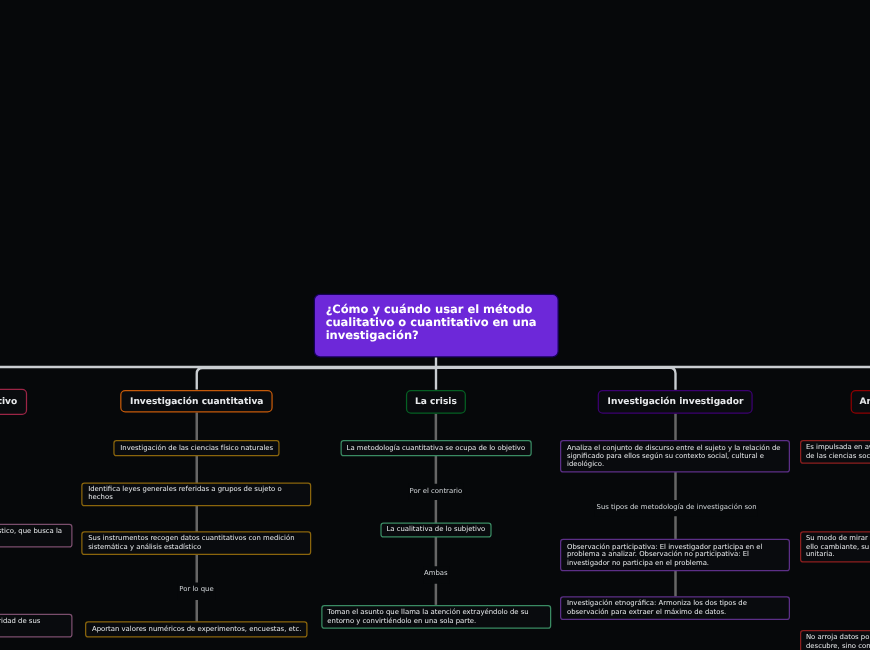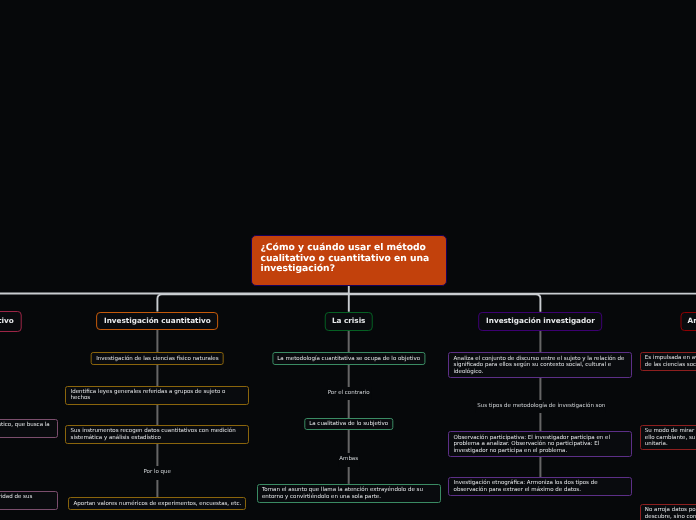--- a/index.html
+++ b/index.html
@@ -7,21 +7,21 @@
        font-family:"DejaVu Sans",sans-serif;
        -webkit-font-smoothing:antialiased;
        text-rendering:geometricPrecision;}
   *{-webkit-font-smoothing:antialiased;}
   #stage{position:relative;width:696px;height:520px;overflow:hidden;}
 
   .node{position:absolute;box-sizing:border-box;background:#090b0e;
         border-style:solid;border-width:1px;border-radius:3px;color:#e8eaec;}
 
   .root{left:251px;top:234.5px;width:196px;height:51.5px;
-        background:#c2410c;border:1px solid #16005a;border-radius:5px;
+        background:#6d28d9;border:1px solid #16005a;border-radius:5px;
         color:#ffffff;font-weight:bold;font-size:9.2px;line-height:10.55px;
         padding:7.5px 0 0 8.5px;}
 
   .branch{font-weight:bold;font-size:7.25px;line-height:8px;text-align:center;
           border-width:1.3px;border-radius:4px;white-space:nowrap;
           padding:0 6.5px;transform:translateX(-50%);
           display:flex;align-items:center;justify-content:center;}
 
   .leaf{font-size:5.5px;line-height:6.6px;text-align:left;
         border-width:1px;border-radius:2.5px;
@@ -45,21 +45,21 @@
       <path d="M348.8 293.65 H727 Q731.6 293.65 731.6 298.25 V311.7" fill="none" stroke="#c9cdd1" stroke-width="1.9" stroke-linecap="butt"></path>
       <path d="M-34.1 331.7 V490.7" fill="none" stroke="#666666" stroke-width="2" stroke-linecap="butt"></path>
       <path d="M157.4 330 V497.4" fill="none" stroke="#666666" stroke-width="2" stroke-linecap="butt"></path>
       <path d="M348.7 331 V483.9" fill="none" stroke="#666666" stroke-width="2" stroke-linecap="butt"></path>
       <path d="M540.4 330.8 V477.1" fill="none" stroke="#666666" stroke-width="2" stroke-linecap="butt"></path>
       <path d="M731.6 330.7 V503.7" fill="none" stroke="#666666" stroke-width="2" stroke-linecap="butt"></path>
     </svg>
     <div class="node branch" style="left: -34.1px; top: 311.2px; height: 20.5px; border-color: rgb(156, 37, 70); width: 110.6px; box-sizing: border-box; justify-content: flex-end;">Lo objetivo y subjetivo</div>
     <div class="node leaf" style="left: -34.1px; top: 418.6px; border-color: rgb(123, 78, 109); width: 184px;">Parte de un paradigma interpretativo y holístico, que busca la totalidad de sus partes</div>
     <div class="node leaf" style="left: -34.1px; top: 490.7px; border-color: rgb(123, 78, 109); width: 184px;">Estudia la realidad social desde la particularidad de sus protagonistas</div>
-    <div class="node branch" style="left: 157.4px; top: 311.5px; height: 18.5px; border-color: rgb(197, 90, 10);">Investigación cuantitativo</div>
+    <div class="node branch" style="left: 157.4px; top: 311.5px; height: 18.5px; border-color: rgb(197, 90, 10);">Investigación cuantitativa</div>
     <div class="node leaf" style="left: 157.4px; top: 352.2px; border-color: rgb(138, 101, 12);">Investigación de las ciencias físico naturales</div>
     <div class="node leaf" style="left: 157.4px; top: 385.5px; border-color: rgb(138, 101, 12); width: 184px;">Identifica leyes generales referidas a grupos de sujeto o hechos</div>
     <div class="node leaf" style="left: 157.4px; top: 425px; border-color: rgb(138, 101, 12); width: 184px;">Sus instrumentos recogen datos cuantitativos con medición sistemática y análisis estadístico</div>
     <div class="node leaf" style="left: 157.4px; top: 497.4px; border-color: rgb(138, 101, 12);">Aportan valores numéricos de experimentos, encuestas, etc.</div>
     <div class="lbl" style="left: 157.2px; top: 466.3px;">Por lo que</div>
     <div class="node branch" style="left: 348.7px; top: 311.7px; height: 19.3px; border-color: rgb(5, 96, 35);">La crisis</div>
     <div class="node leaf" style="left: 348.7px; top: 352.2px; border-color: rgb(58, 139, 99);">La metodología cuantitativa se ocupa de lo objetivo</div>
     <div class="node leaf" style="left: 348.7px; top: 418px; border-color: rgb(58, 139, 99);">La cualitativa de lo subjetivo</div>
     <div class="node leaf" style="left: 348.7px; top: 483.9px; border-color: rgb(58, 139, 99); width: 184px;">Toman el asunto que llama la atención extrayéndolo de su entorno y convirtiéndolo en una sola parte.</div>
     <div class="lbl" style="left: 348.7px; top: 386.6px;">Por el contrario</div>

